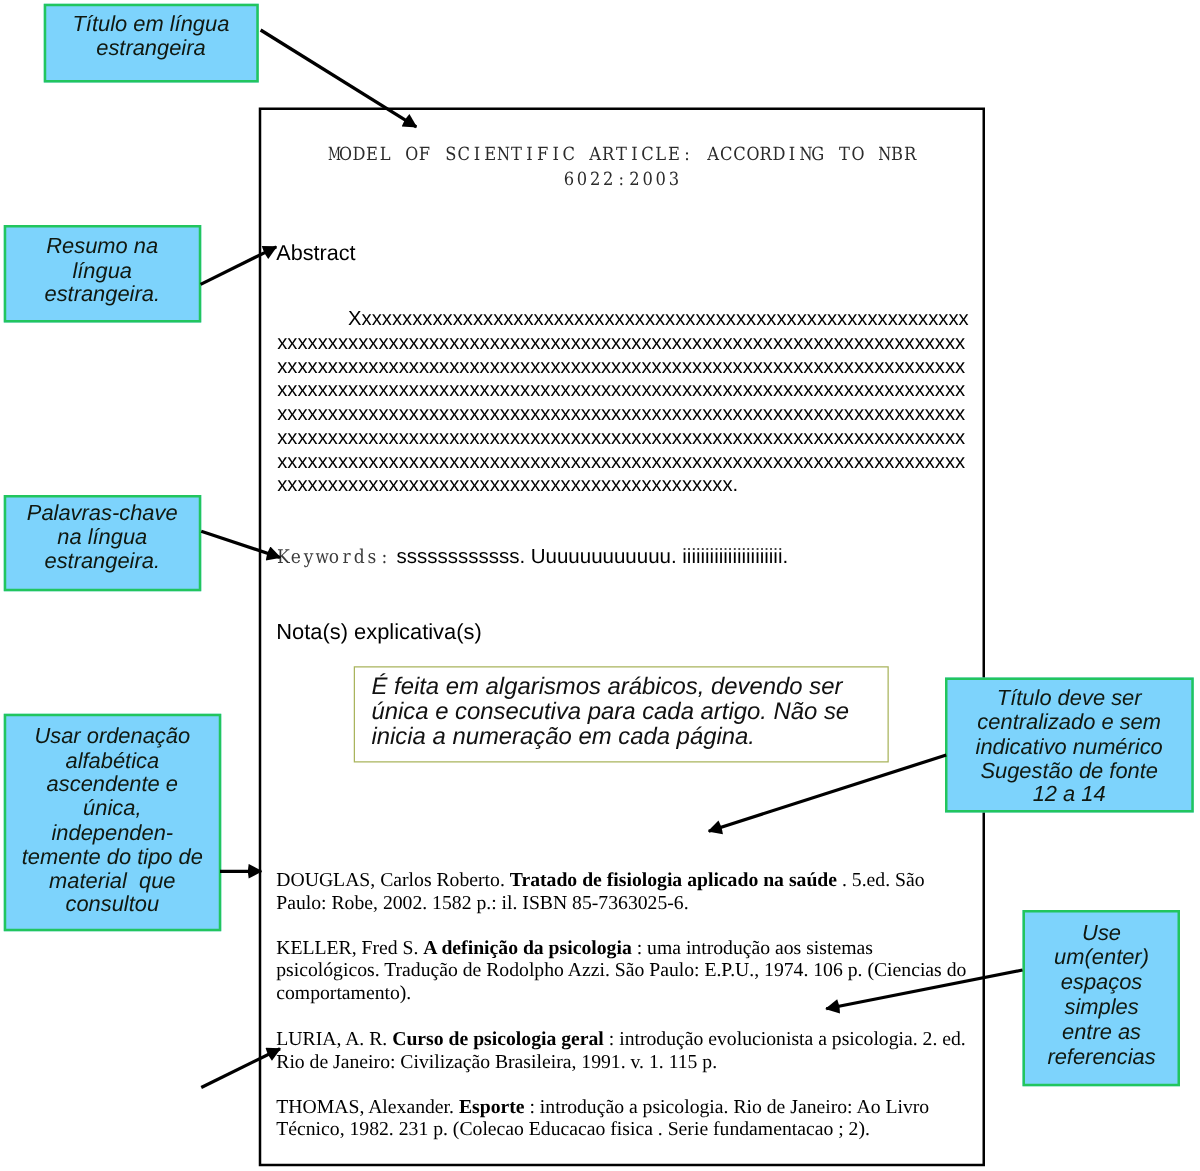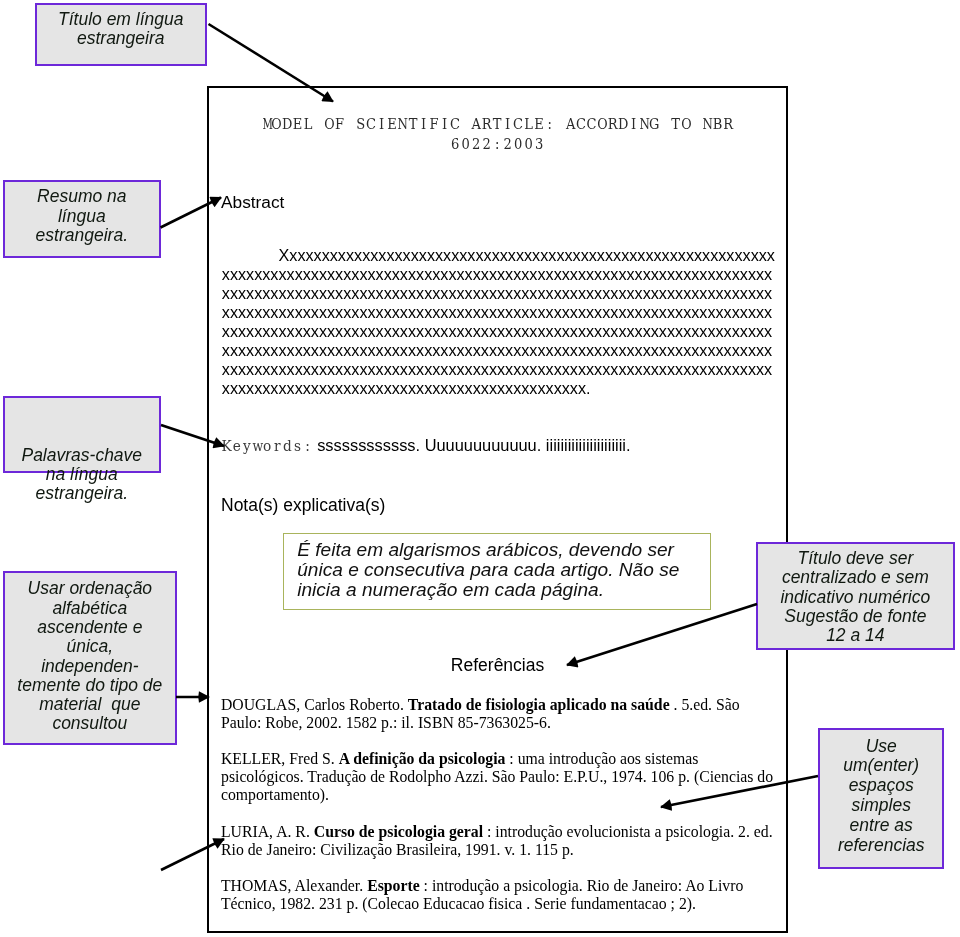--- a/index.html
+++ b/index.html
@@ -1,21 +1,21 @@
 <!DOCTYPE html>
 <html><head>
 <meta charset="utf-8">
 <title>Modelo de artigo cientifico NBR 6022</title>
 <style>
   html,body{margin:0;padding:0;background:#ffffff;}
   body{width:960px;height:937px;overflow:hidden;position:relative;
        font-family:"Liberation Sans",sans-serif;color:#000;}
   #stage{position:absolute;left:0;top:0;width:960px;height:937px;}
   svg.layer{position:absolute;left:0;top:0;width:960px;height:937px;overflow:visible;}
-  .note{position:absolute;box-sizing:border-box;background:#e5e5e5;border:2px solid #6d28d9;}
+  .note{position:absolute;box-sizing:border-box;background:#7dd3fc;border:2px solid #22c55e;}
   .note > .nt{position:absolute;left:0;right:0;text-align:center;white-space:pre-wrap;
         font-style:italic;font-weight:400;font-family:"Liberation Sans",sans-serif;
         font-size:17.5px;line-height:19.3px;color:#101810;}
   .doc{position:absolute;box-sizing:border-box;border:2px solid #000;background:transparent;}
   .callout{position:absolute;box-sizing:border-box;background:#fff;border:1.7px solid #a9b45c;
            font-style:italic;font-family:"Liberation Sans",sans-serif;line-height:1.2;}
 
   
   #docpage{left:206.6px;top:85.9px;width:581.9px;height:847.3px;}
   
@@ -41,21 +41,21 @@
              font-family:"Liberation Serif","DejaVu Serif",serif;font-size:15.75px;line-height:18.1px;}
   #refs-list .ref{margin-bottom:18.1px;}
   #refs-list b{font-weight:bold;}
 
   
   #n1{left:34.5px;top:2.9px;width:172.5px;height:62.7px;}
   #n1 .nt{top:4.9px;}
   #n2{left:2.9px;top:180.4px;width:157.8px;height:77.3px;}
   #n2 .nt{top:4.9px;}
   #n3{left:2.9px;top:395.5px;width:157.8px;height:77px;}
-  #n3 .nt{top:3.1px;margin-top:45px;}
+  #n3 .nt{top:3.1px;}
   #n4{left:3.0px;top:570.9px;width:173.7px;height:174.1px;}
   #n4 .nt{top:6.5px;font-style:italic;}
   #n5{left:34.7px;top:823.1px;width:125.5px;height:77.8px;}
   #n5 .nt{top:5.1px;left:16px;right:0;text-align:left;}
   #n6{left:756.1px;top:541.6px;width:198.5px;height:108.3px;}
   #n6 .nt{top:5.2px;line-height:19.4px;}
   #n7{left:818.2px;top:728.2px;width:126.1px;height:140.9px;}
   #n7 .nt{top:6.4px;line-height:19.9px;}
   #c1{left:283.2px;top:533px;width:427.9px;height:77.2px;}
   #c1 .ct{position:absolute;left:13px;top:6.4px;width:400px;
@@ -76,21 +76,20 @@
   <div id="abstract-heading">Abstract</div>
 
   <div id="abstract-body"><div class="ind">Xxxxxxxxxxxxxxxxxxxxxxxxxxxxxxxxxxxxxxxxxxxxxxxxxxxxxxxxxxxxx</div><div>xxxxxxxxxxxxxxxxxxxxxxxxxxxxxxxxxxxxxxxxxxxxxxxxxxxxxxxxxxxxxxxxxxxx</div><div>xxxxxxxxxxxxxxxxxxxxxxxxxxxxxxxxxxxxxxxxxxxxxxxxxxxxxxxxxxxxxxxxxxxx</div><div>xxxxxxxxxxxxxxxxxxxxxxxxxxxxxxxxxxxxxxxxxxxxxxxxxxxxxxxxxxxxxxxxxxxx</div><div>xxxxxxxxxxxxxxxxxxxxxxxxxxxxxxxxxxxxxxxxxxxxxxxxxxxxxxxxxxxxxxxxxxxx</div><div>xxxxxxxxxxxxxxxxxxxxxxxxxxxxxxxxxxxxxxxxxxxxxxxxxxxxxxxxxxxxxxxxxxxx</div><div>xxxxxxxxxxxxxxxxxxxxxxxxxxxxxxxxxxxxxxxxxxxxxxxxxxxxxxxxxxxxxxxxxxxx</div><div>xxxxxxxxxxxxxxxxxxxxxxxxxxxxxxxxxxxxxxxxxxxxx.</div></div>
 
   <div id="keywords-line">
     <span id="kw-label" class="tw mono-line"><span style="width: 10.14px;"><i style="--sx: 1.000;">K</i></span><span style="width: 10.14px;"><i style="--sx: 1.000;">e</i></span><span style="width: 10.14px;"><i style="--sx: 1.000;">y</i></span><span style="width: 10.14px;"><i style="--sx: 0.916;">w</i></span><span style="width: 10.14px;"><i style="--sx: 1.000;">o</i></span><span style="width: 10.14px;"><i style="--sx: 1.000;">r</i></span><span style="width: 10.14px;"><i style="--sx: 1.000;">d</i></span><span style="width: 10.14px;"><i style="--sx: 1.000;">s</i></span><span style="width: 10.14px;"><i style="--sx: 1.000;">:</i></span></span><span id="kw-value"> ssssssssssss. Uuuuuuuuuuuu. iiiiiiiiiiiiiiiiiiiiii.</span>
   </div>
 
   <div id="notes-heading">Nota(s) explicativa(s)</div>
 
-  <div id="refs-heading">Referências</div>
 
   <div id="refs-list">
       <div class="ref"><span>DOUGLAS, Carlos Roberto. </span><b>Tratado de fisiologia aplicado na saúde</b><span> . 5.ed. São Paulo: Robe, 2002. 1582 p.: il. ISBN 85-7363025-6.</span></div>
       <div class="ref"><span>KELLER, Fred S. </span><b>A definição da psicologia</b><span> : uma introdução aos sistemas psicológicos. Tradução de Rodolpho Azzi. São Paulo: E.P.U., 1974. 106 p. (Ciencias do comportamento).</span></div>
       <div class="ref"><span>LURIA, A. R. </span><b>Curso de psicologia geral</b><span> : introdução evolucionista a psicologia. 2. ed. Rio de Janeiro: Civilização Brasileira, 1991. v. 1. 115 p.</span></div>
       <div class="ref"><span>THOMAS, Alexander. </span><b>Esporte</b><span> : introdução a psicologia. Rio de Janeiro: Ao Livro Técnico, 1982. 231 p. (Colecao Educacao fisica . Serie fundamentacao ; 2).</span></div>
     </div>
 
   <div class="note" id="n1">
       <span class="nt">Título em língua

